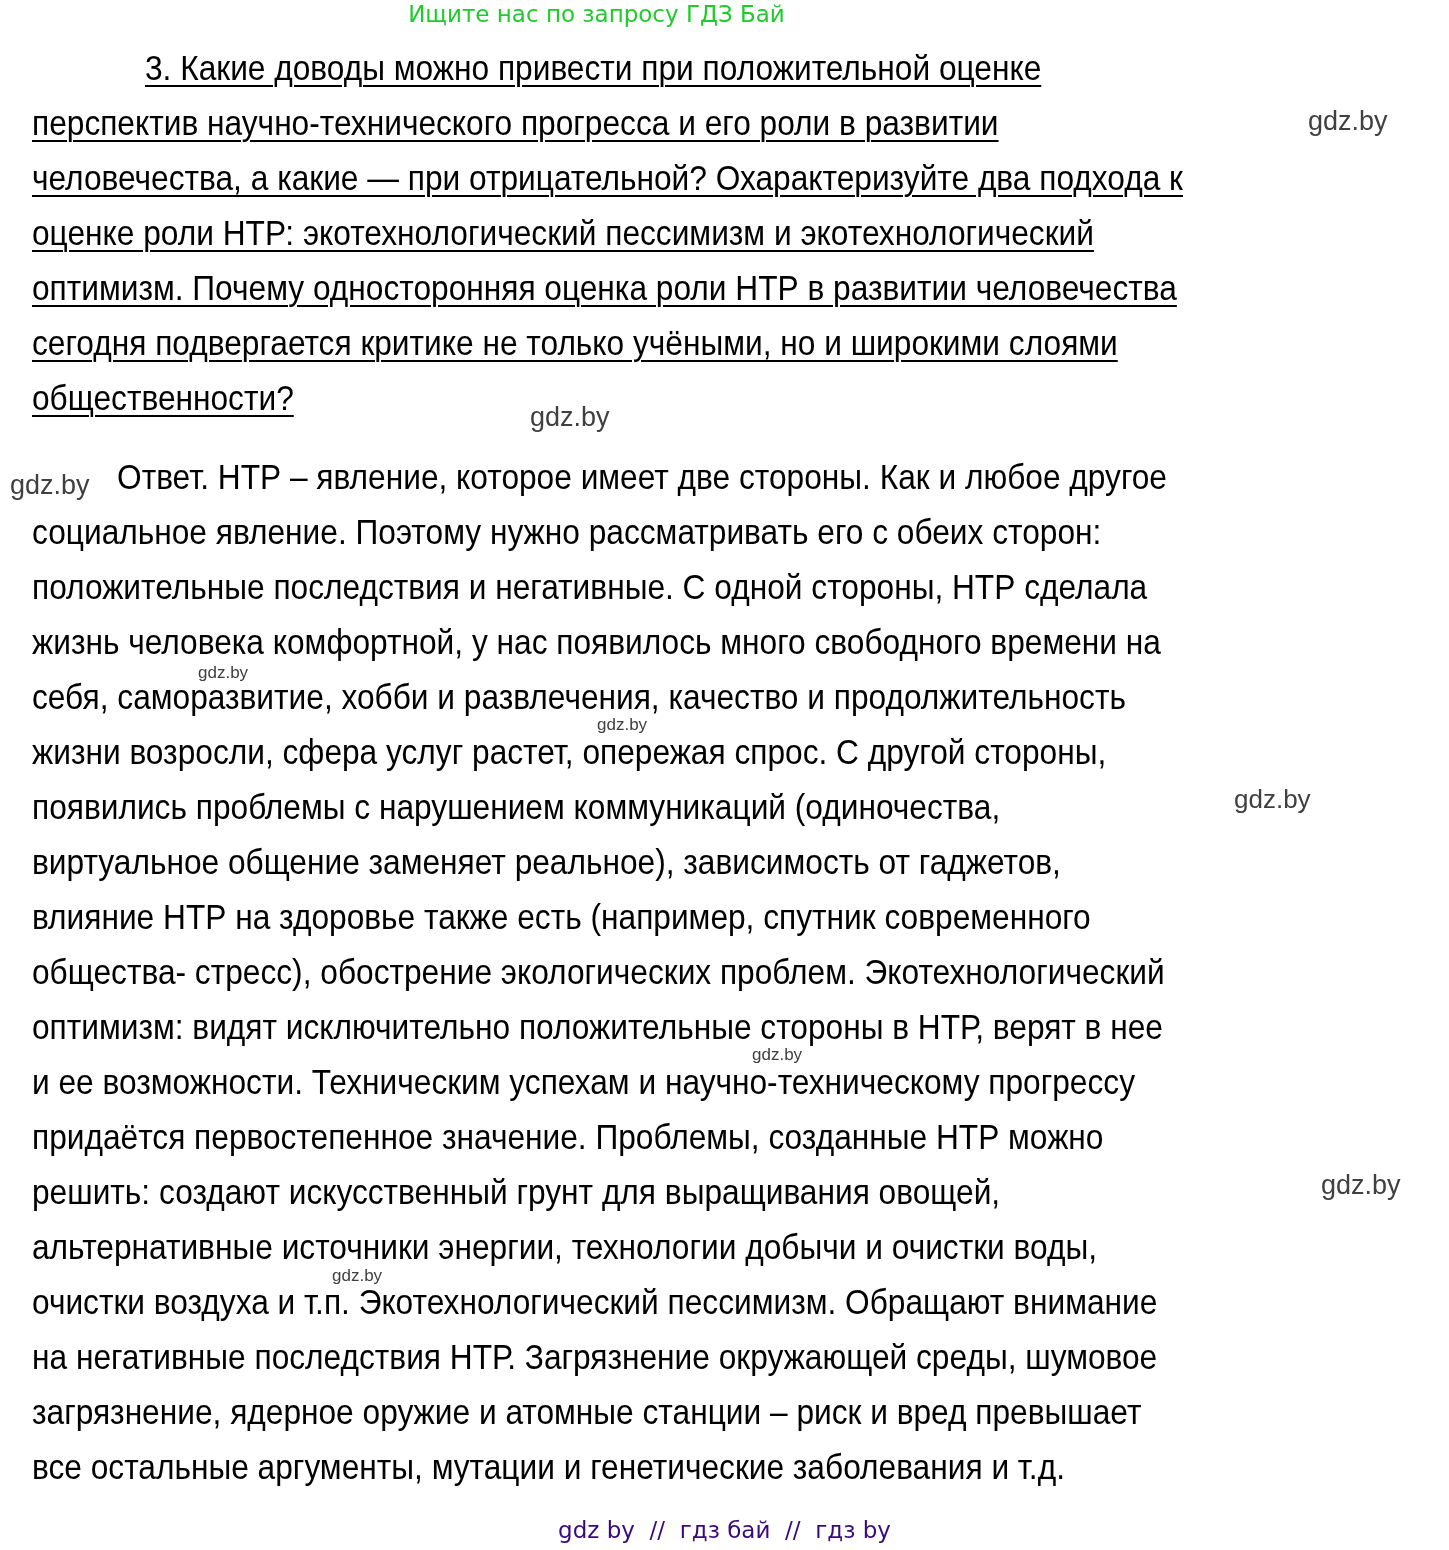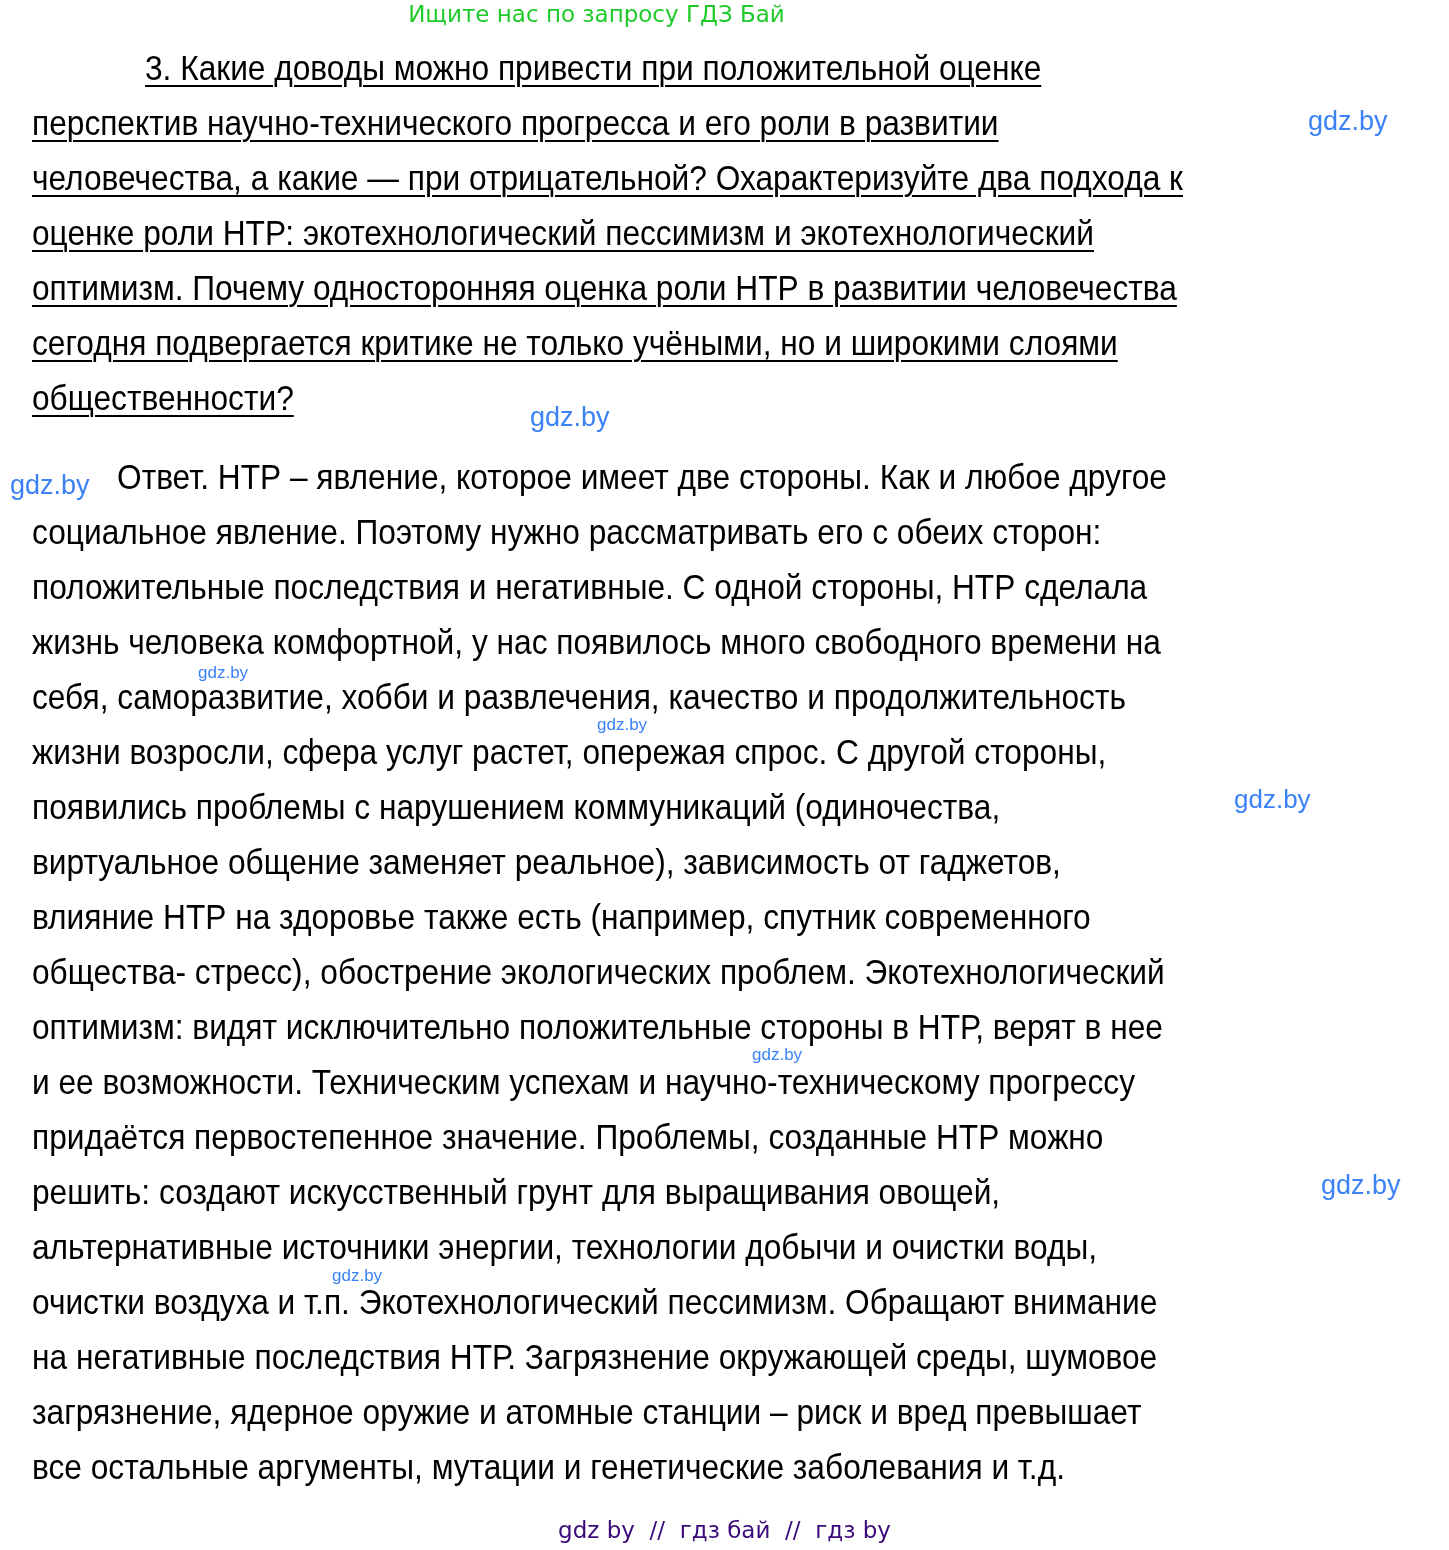--- a/index.html
+++ b/index.html
@@ -48,21 +48,21 @@
     }
     .q-line {
       text-decoration: underline;
       text-decoration-thickness: 2px;
       text-underline-offset: 5px;
     }
     .wm {
       position: absolute;
       font-size: 27px;
       line-height: 30px;
-      color: #3b82f6;
+      color: #404040;
       white-space: nowrap;
     }
     .wm.small {
       font-size: 17px;
       line-height: 20px;
     }
   </style>
 </head>
 <body>
 

